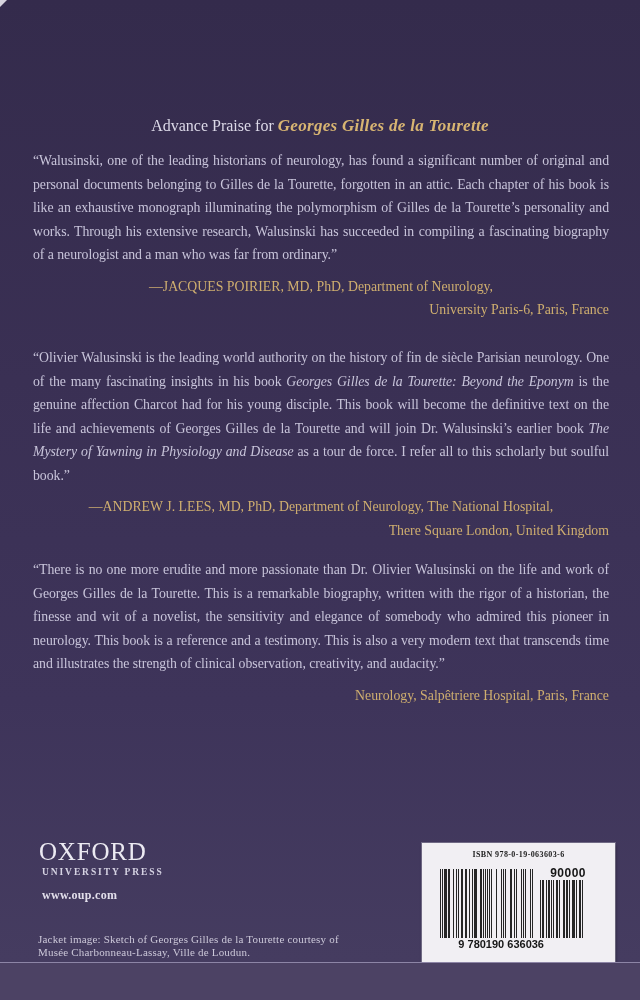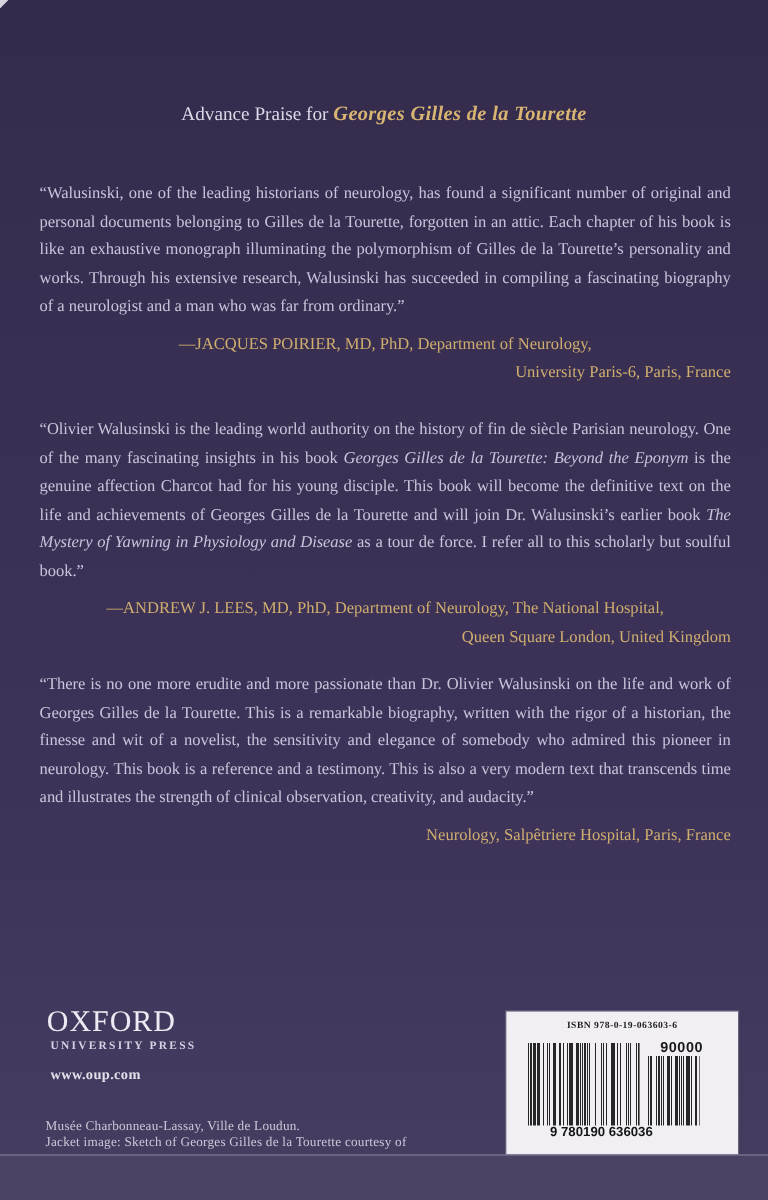--- a/index.html
+++ b/index.html
@@ -12,21 +12,21 @@
     overflow:hidden;
   }
   
   .corner-sliver{
     position:absolute;top:0;left:0;width:7px;height:7px;
     background:#e9e7ee;
     clip-path:polygon(0 0,100% 0,0 100%);
     opacity:.9;
   }
   .header{
-    position:absolute;top:85px;left:0;width:640px;
+    position:absolute;top:116px;left:0;width:640px;
     text-align:center;white-space:nowrap;
   }
   .header .prefix{color:#dcd9e8;font-size:16px;}
   .header .gold-title{color:#d8b572;font-size:17px;font-weight:bold;font-style:italic;letter-spacing:.3px;}
   .quote-group{position:absolute;left:33px;width:576px;}
   .qg1{top:149px;} .qg2{top:346px;} .qg3{top:558px;}
   .quote{
     margin:0;color:#c8c4da;font-size:13.8px;line-height:23.5px;
     text-align:justify;letter-spacing:-.05px;
   }
@@ -93,38 +93,38 @@
     <div class="attribution">
       <div class="attr-line1">—JACQUES POIRIER, MD, PhD, Department of Neurology,</div>
       <div class="attr-line2">University Paris-6, Paris, France</div>
     </div>
   </div>
 
   <div class="quote-group qg2">
     <p class="quote"><span>“Olivier Walusinski is the leading world authority on the history of fin de siècle Parisian neurology. One of the many fascinating insights in his book </span><span class="it">Georges Gilles de la Tourette: Beyond the Eponym</span><span> is the genuine affection Charcot had for his young disciple. This book will become the definitive text on the life and achievements of Georges Gilles de la Tourette and will join Dr. Walusinski’s earlier book </span><span class="it">The Mystery of Yawning in Physiology and Disease</span><span> as a tour de force. I refer all to this scholarly but soulful book.”</span></p>
     <div class="attribution">
       <div class="attr-line1">—ANDREW J. LEES, MD, PhD, Department of Neurology, The National Hospital,</div>
-      <div class="attr-line2">Queen Square London, United Kingdom</div>
+      <div class="attr-line2">There Square London, United Kingdom</div>
     </div>
   </div>
 
   <div class="quote-group qg3">
     <p class="quote"><span>“There is no one more erudite and more passionate than Dr. Olivier Walusinski on the life and work of Georges Gilles de la Tourette. This is a remarkable biography, written with the rigor of a historian, the finesse and wit of a novelist, the sensitivity and elegance of somebody who admired this pioneer in neurology. This book is a reference and a testimony. This is also a very modern text that transcends time and illustrates the strength of clinical observation, creativity, and audacity.”</span></p>
     <div class="attribution">
       <div class="attr-line2">Neurology, Salpêtriere Hospital, Paris, France</div>
     </div>
   </div>
 
   <div class="oxford-wordmark">OXFORD</div>
   <div class="oxford-imprint">UNIVERSITY PRESS</div>
   <div class="website">www.oup.com</div>
 
   <div class="credit">
+    <div>Jacket image: Sketch of Georges Gilles de la Tourette courtesy of</div>
     <div>Musée Charbonneau-Lassay, Ville de Loudun.</div>
-    <div>Jacket image: Sketch of Georges Gilles de la Tourette courtesy of</div>
   </div>
 
   <div class="barcode-panel">
     <div class="isbn-label">ISBN 978-0-19-063603-6</div>
     <div class="ean-bars">
         <svg viewBox="0 0 95 10" preserveAspectRatio="none" shape-rendering="crispEdges" style="width: 100%; height: 100%; display: block;">
           <rect x="0" y="0" width="1" height="10" fill="#262626"></rect>
           <rect x="2" y="0" width="1" height="10" fill="#262626"></rect>
           <rect x="4" y="0" width="3" height="10" fill="#262626"></rect>
           <rect x="8" y="0" width="2" height="10" fill="#262626"></rect>

